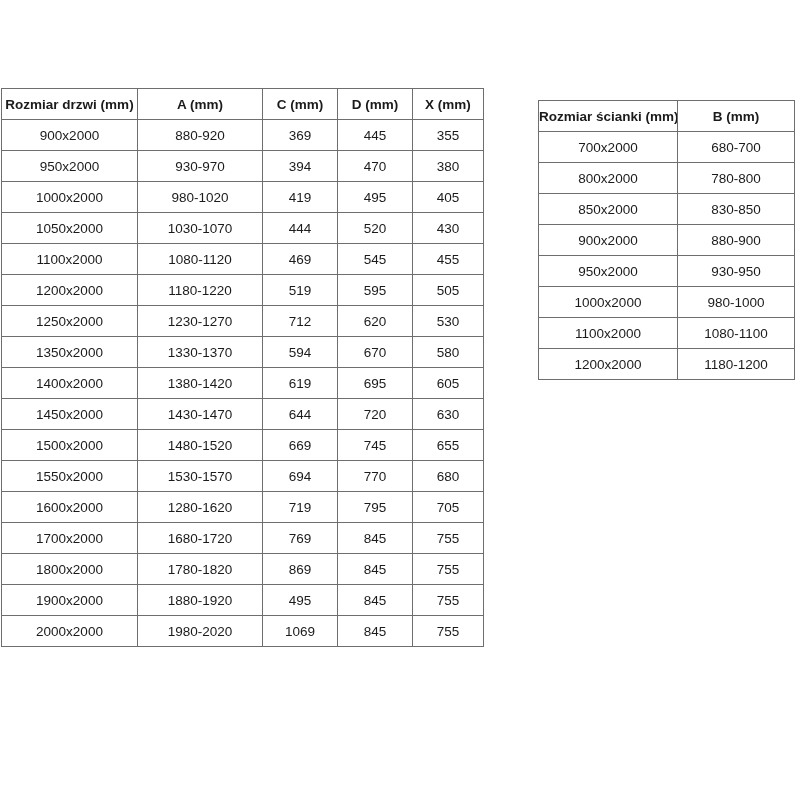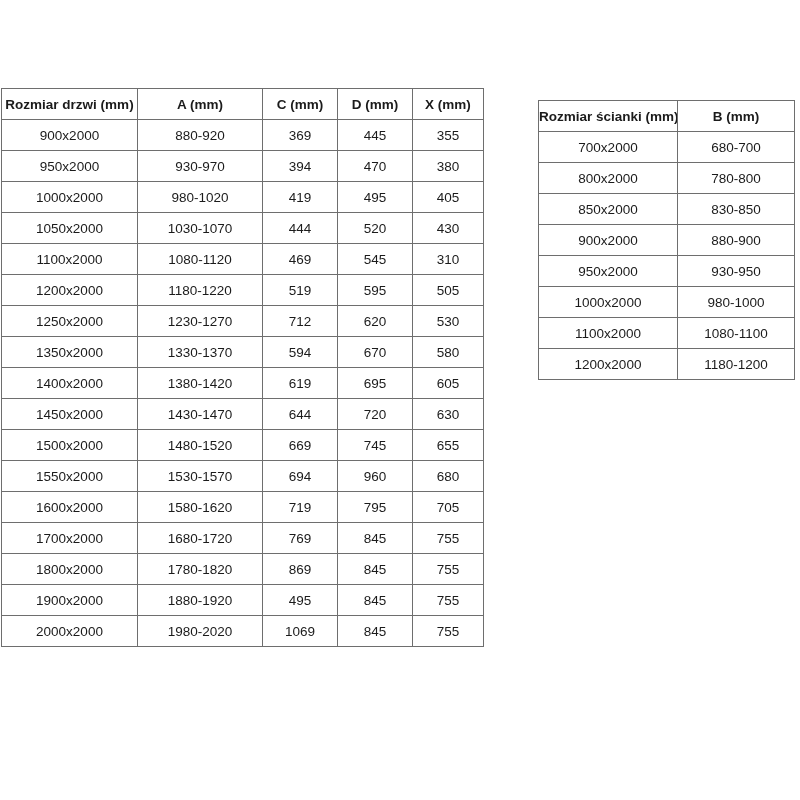--- a/index.html
+++ b/index.html
@@ -95,21 +95,21 @@
           <td>1030-1070</td>
           <td>444</td>
           <td>520</td>
           <td>430</td>
         </tr>
         <tr>
           <td>1100x2000</td>
           <td>1080-1120</td>
           <td>469</td>
           <td>545</td>
-          <td>310</td>
+          <td>455</td>
         </tr>
         <tr>
           <td>1200x2000</td>
           <td>1180-1220</td>
           <td>519</td>
           <td>595</td>
           <td>505</td>
         </tr>
         <tr>
           <td>1250x2000</td>
@@ -143,26 +143,26 @@
           <td>1500x2000</td>
           <td>1480-1520</td>
           <td>669</td>
           <td>745</td>
           <td>655</td>
         </tr>
         <tr>
           <td>1550x2000</td>
           <td>1530-1570</td>
           <td>694</td>
-          <td>960</td>
+          <td>770</td>
           <td>680</td>
         </tr>
         <tr>
           <td>1600x2000</td>
-          <td>1580-1620</td>
+          <td>1280-1620</td>
           <td>719</td>
           <td>795</td>
           <td>705</td>
         </tr>
         <tr>
           <td>1700x2000</td>
           <td>1680-1720</td>
           <td>769</td>
           <td>845</td>
           <td>755</td>

